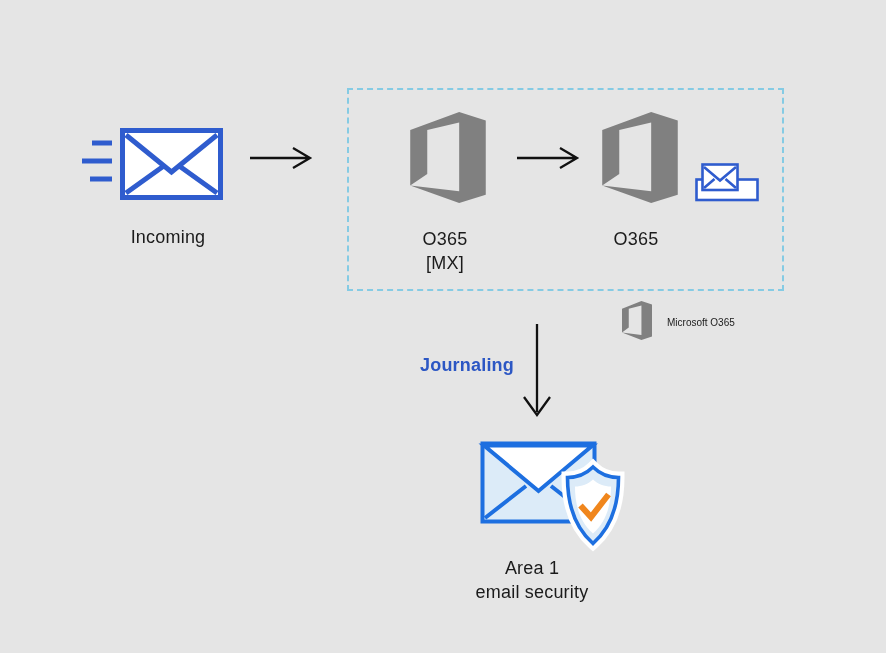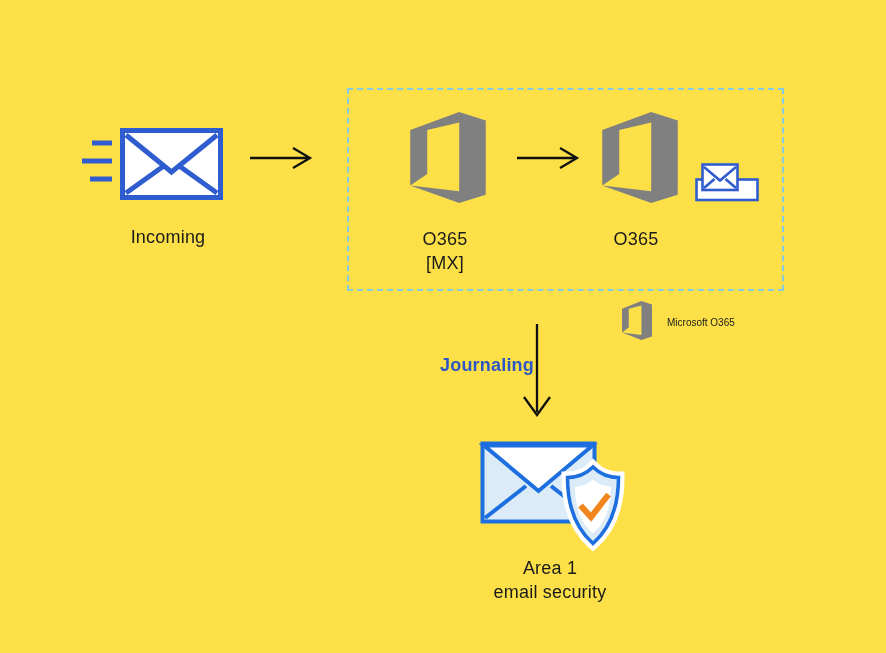--- a/index.html
+++ b/index.html
@@ -1,17 +1,17 @@
 <!DOCTYPE html>
 <html style="--royal-blue: #2f5cce; --bright-blue: #1d6fe0; --pale-blue: #dcebf8; --dash-blue: #85cbe4; --logo-gray: #808080; --check-orange: #f0861d; --journal-blue: #2c57c4; --text-dark: #1b1b1b; --arrow-dark: #111111;"><head>
 <meta charset="utf-8">
 <style>
   html,body { margin:0; padding:0; background:#fff; }
   .canvas {
-    position:relative; width:886px; height:653px; background:#fde047;
+    position:relative; width:886px; height:653px; background:#e5e5e5;
     font-family:"Liberation Sans", sans-serif; overflow:hidden;
   }
   .abs { position:absolute; }
 
   
   .node-label {
     color:var(--text-dark); font-size:18px; line-height:24px;
     text-align:center; letter-spacing:0.2px;
   }
   .legend-label { color:var(--text-dark); font-size:10px; line-height:18px; }
@@ -88,36 +88,36 @@
   <div class="abs node-label" style="left:576px; top:227px; width:120px;">
     <div>O365</div>
   </div>
 
   <svg class="abs" style="left:622px; top:301px;" width="30" height="39" viewBox="0 0 2075 2500" preserveAspectRatio="none">
     <path class="gray-logo" fill-rule="evenodd" d="M0,2016.6 L0,497.6 L1344.4,0 L2075,231.7 L2075,2276 L1344.4,2499.8 Z
          M0,2016.6 L1344.4,2178.4 L1344.4,288.8 L467.6,493.6 L467.6,1701.9 Z"></path>
   </svg>
   <div class="abs legend-label" style="left:667px; top:314px;">Microsoft O365</div>
 
-  <div class="abs journal-label" style="left:440px; top:355px;">Journaling</div>
+  <div class="abs journal-label" style="left:420px; top:355px;">Journaling</div>
 
   <svg class="abs" style="left:521px; top:322px;" width="32" height="98" viewBox="0 0 32 98">
     <path class="arrow-line" d="M16,2 V90 M3,75 L16,93 L29,75"></path>
   </svg>
 
   <svg class="abs" style="left:478px; top:438px;" width="150" height="114" viewBox="0 0 150 114">
     <rect class="a1-outline a1-pale" style="stroke-width:4" x="4.5" y="5.5" width="112" height="78"></rect>
     <polygon class="a1-outline" style="fill:#ffffff; stroke-width:4; stroke-linejoin:miter" points="6,7.5 114.5,7.5 60.5,53"></polygon>
     <path class="a1-outline" style="stroke-width:4" d="M7,80 L48,48 M114,80 L73,48"></path>
 
     <path d="M115,29 C121.5,35.5 131,39.5 140.5,39.5 C140.5,62 136,87 115,105.5 C94,87 89.5,62 89.5,39.5 C99,39.5 108.5,35.5 115,29 Z" style="fill:#ffffff; stroke:#ffffff; stroke-width:12"></path>
 
     <path class="a1-outline a1-pale" style="stroke-width:3.6" d="M115,29 C121.5,35.5 131,39.5 140.5,39.5 C140.5,62 136,87 115,105.5 C94,87 89.5,62 89.5,39.5 C99,39.5 108.5,35.5 115,29 Z"></path>
     <path d="M115,41.5 C119.5,45.8 126.5,48.6 133,48.6 C133,65 129.5,82.5 115,95.5 C100.5,82.5 97,65 97,48.6 C103.5,48.6 110.5,45.8 115,41.5 Z" style="fill:#ffffff"></path>
     <path class="check-mark" d="M102.5,67.5 L113,79 L130.5,56.5"></path>
   </svg>
 
-  <div class="abs node-label" style="left:470px; top:556px; width:160px;">
+  <div class="abs node-label" style="left:452px; top:556px; width:160px;">
     <div>Area 1</div>
     <div>email security</div>
   </div>
 
 </div>
 
 </body></html>

